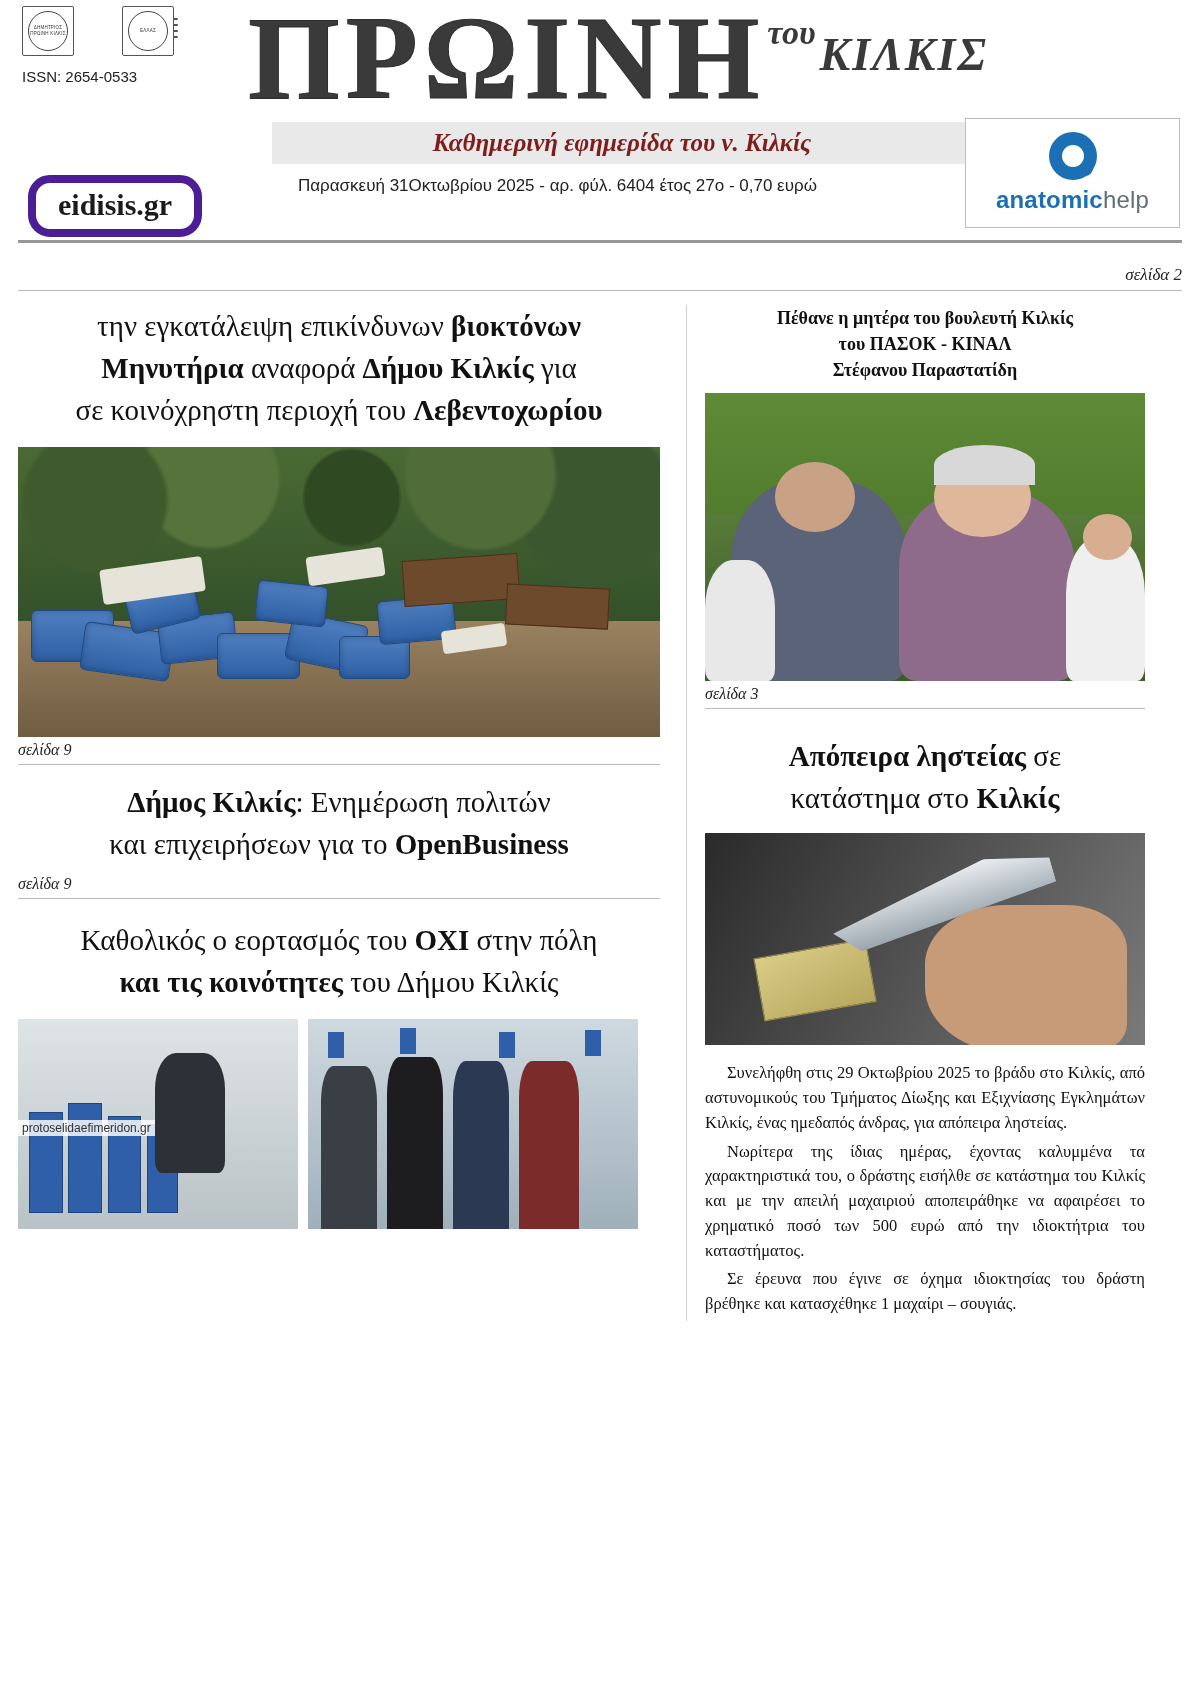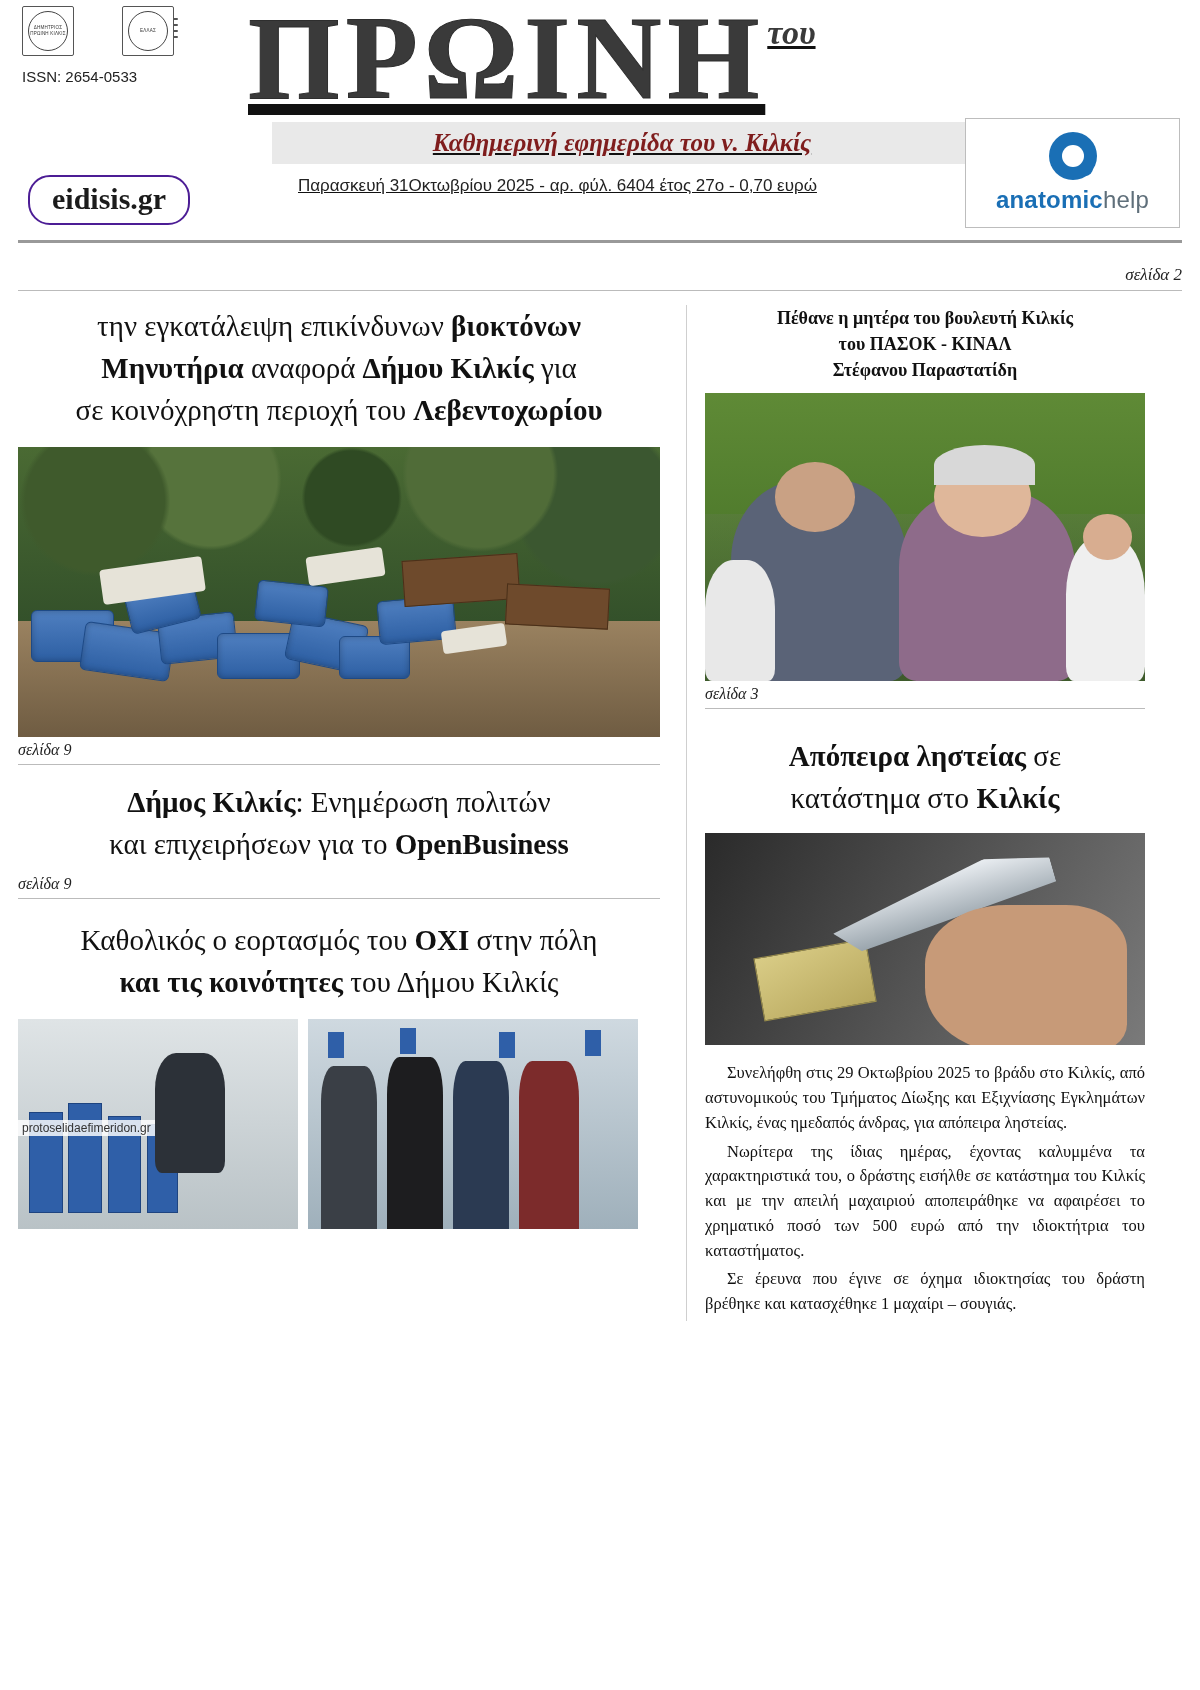--- a/index.html
+++ b/index.html
@@ -35,21 +35,21 @@
   .wave-lines { position: absolute; left: 56px; top: 12px; width: 44px; height: 26px; }
   .wave-lines div {
     height: 2px; background: #555; margin-bottom: 4px; border-radius: 2px;
   }
 
   .issn {
     position: absolute; left: 4px; top: 68px; font-size: 15px; color: #222;
     font-family: "Liberation Sans", sans-serif;
   }
 
-  .title-block { position: absolute; left: 230px; top: 0; width: 840px; text-decoration: underline; }
+  .title-block { position: absolute; left: 230px; top: 0; width: 840px; }
   .title-main {
     font-family: "Liberation Serif", serif;
     font-weight: bold;
     font-size: 118px;
     letter-spacing: 6px;
     color: #3a3a3a;
     line-height: 1;
     margin: 0;
     -webkit-text-stroke: 1px #2e2e2e;
   }
@@ -75,21 +75,21 @@
     font-family: "Liberation Serif", serif;
     font-style: italic; font-weight: bold; font-size: 25px; color: #7f1d1d;
   }
   .issue-line {
     margin-top: 12px; margin-left: 50px;
     font-size: 17px; color: #222;
   }
 
   .eidisis {
     position: absolute; left: 10px; top: 175px;
-    border: 2px solid #4c1d95; border-radius: 22px;
+    border: 8px solid #4c1d95; border-radius: 22px;
     padding: 5px 22px 7px 22px;
     font-family: "Liberation Serif", serif;
     font-weight: bold; font-size: 30px; color: #1b1b1b;
     background: #fff;
   }
 
   .ad-box {
     position: absolute; right: 2px; top: 118px;
     width: 215px; height: 110px;
     border: 1px solid #bdbdbd; background: #fff;
@@ -268,20 +268,21 @@
         <div class="stamp-text">ΕΛΛΑΣ</div>
       </div>
     </div>
 
     <div class="issn">ISSN: 2654-0533</div>
 
     <div class="title-block">
       <div class="title-row">
         <h1 class="title-main">ΠΡΩΙΝΗ</h1>
         <div class="title-sup">του</div>
+        <div class="title-kilkis">ΚΙΛΚΙΣ</div>
       </div>
       <div class="subtitle-bar">
         <span>Καθημερινή εφημερίδα του ν. Κιλκίς</span>
       </div>
       <div class="issue-line">Παρασκευή 31Οκτωβρίου 2025 - αρ. φύλ. 6404 έτος 27ο - 0,70 ευρώ</div>
     </div>
 
     <div class="eidisis">eidisis.gr</div>
 
     <div class="ad-box">

